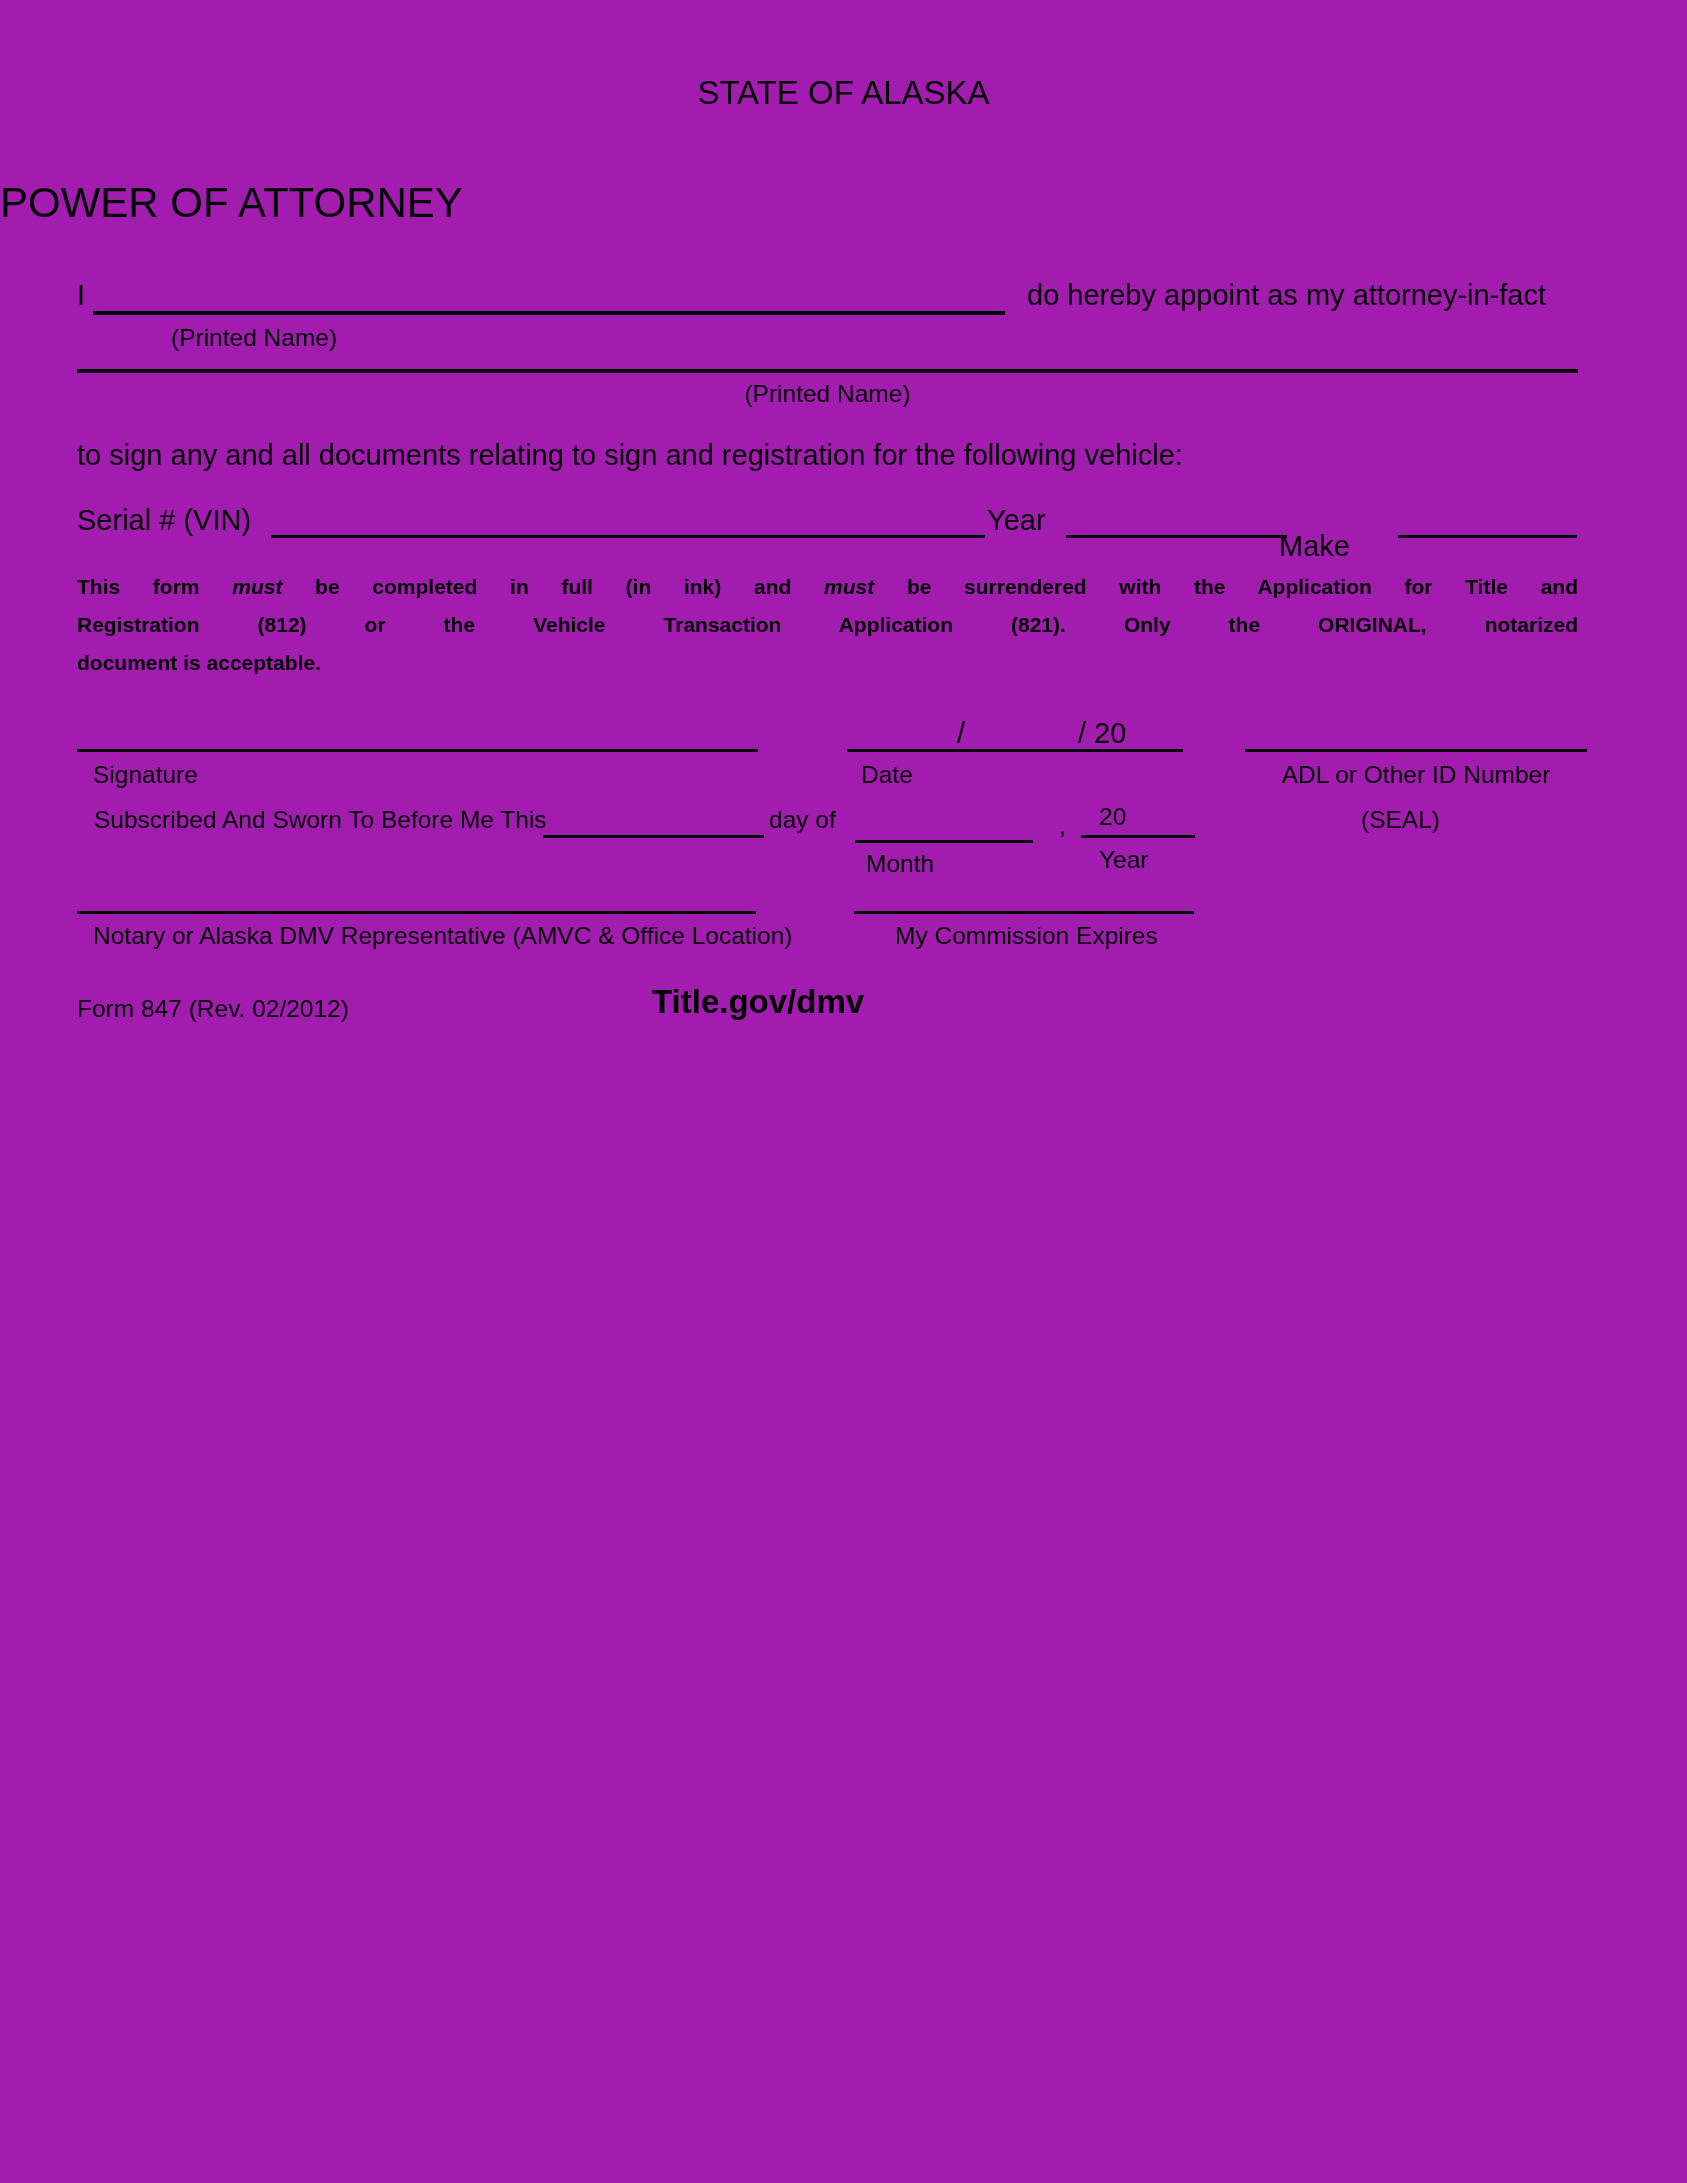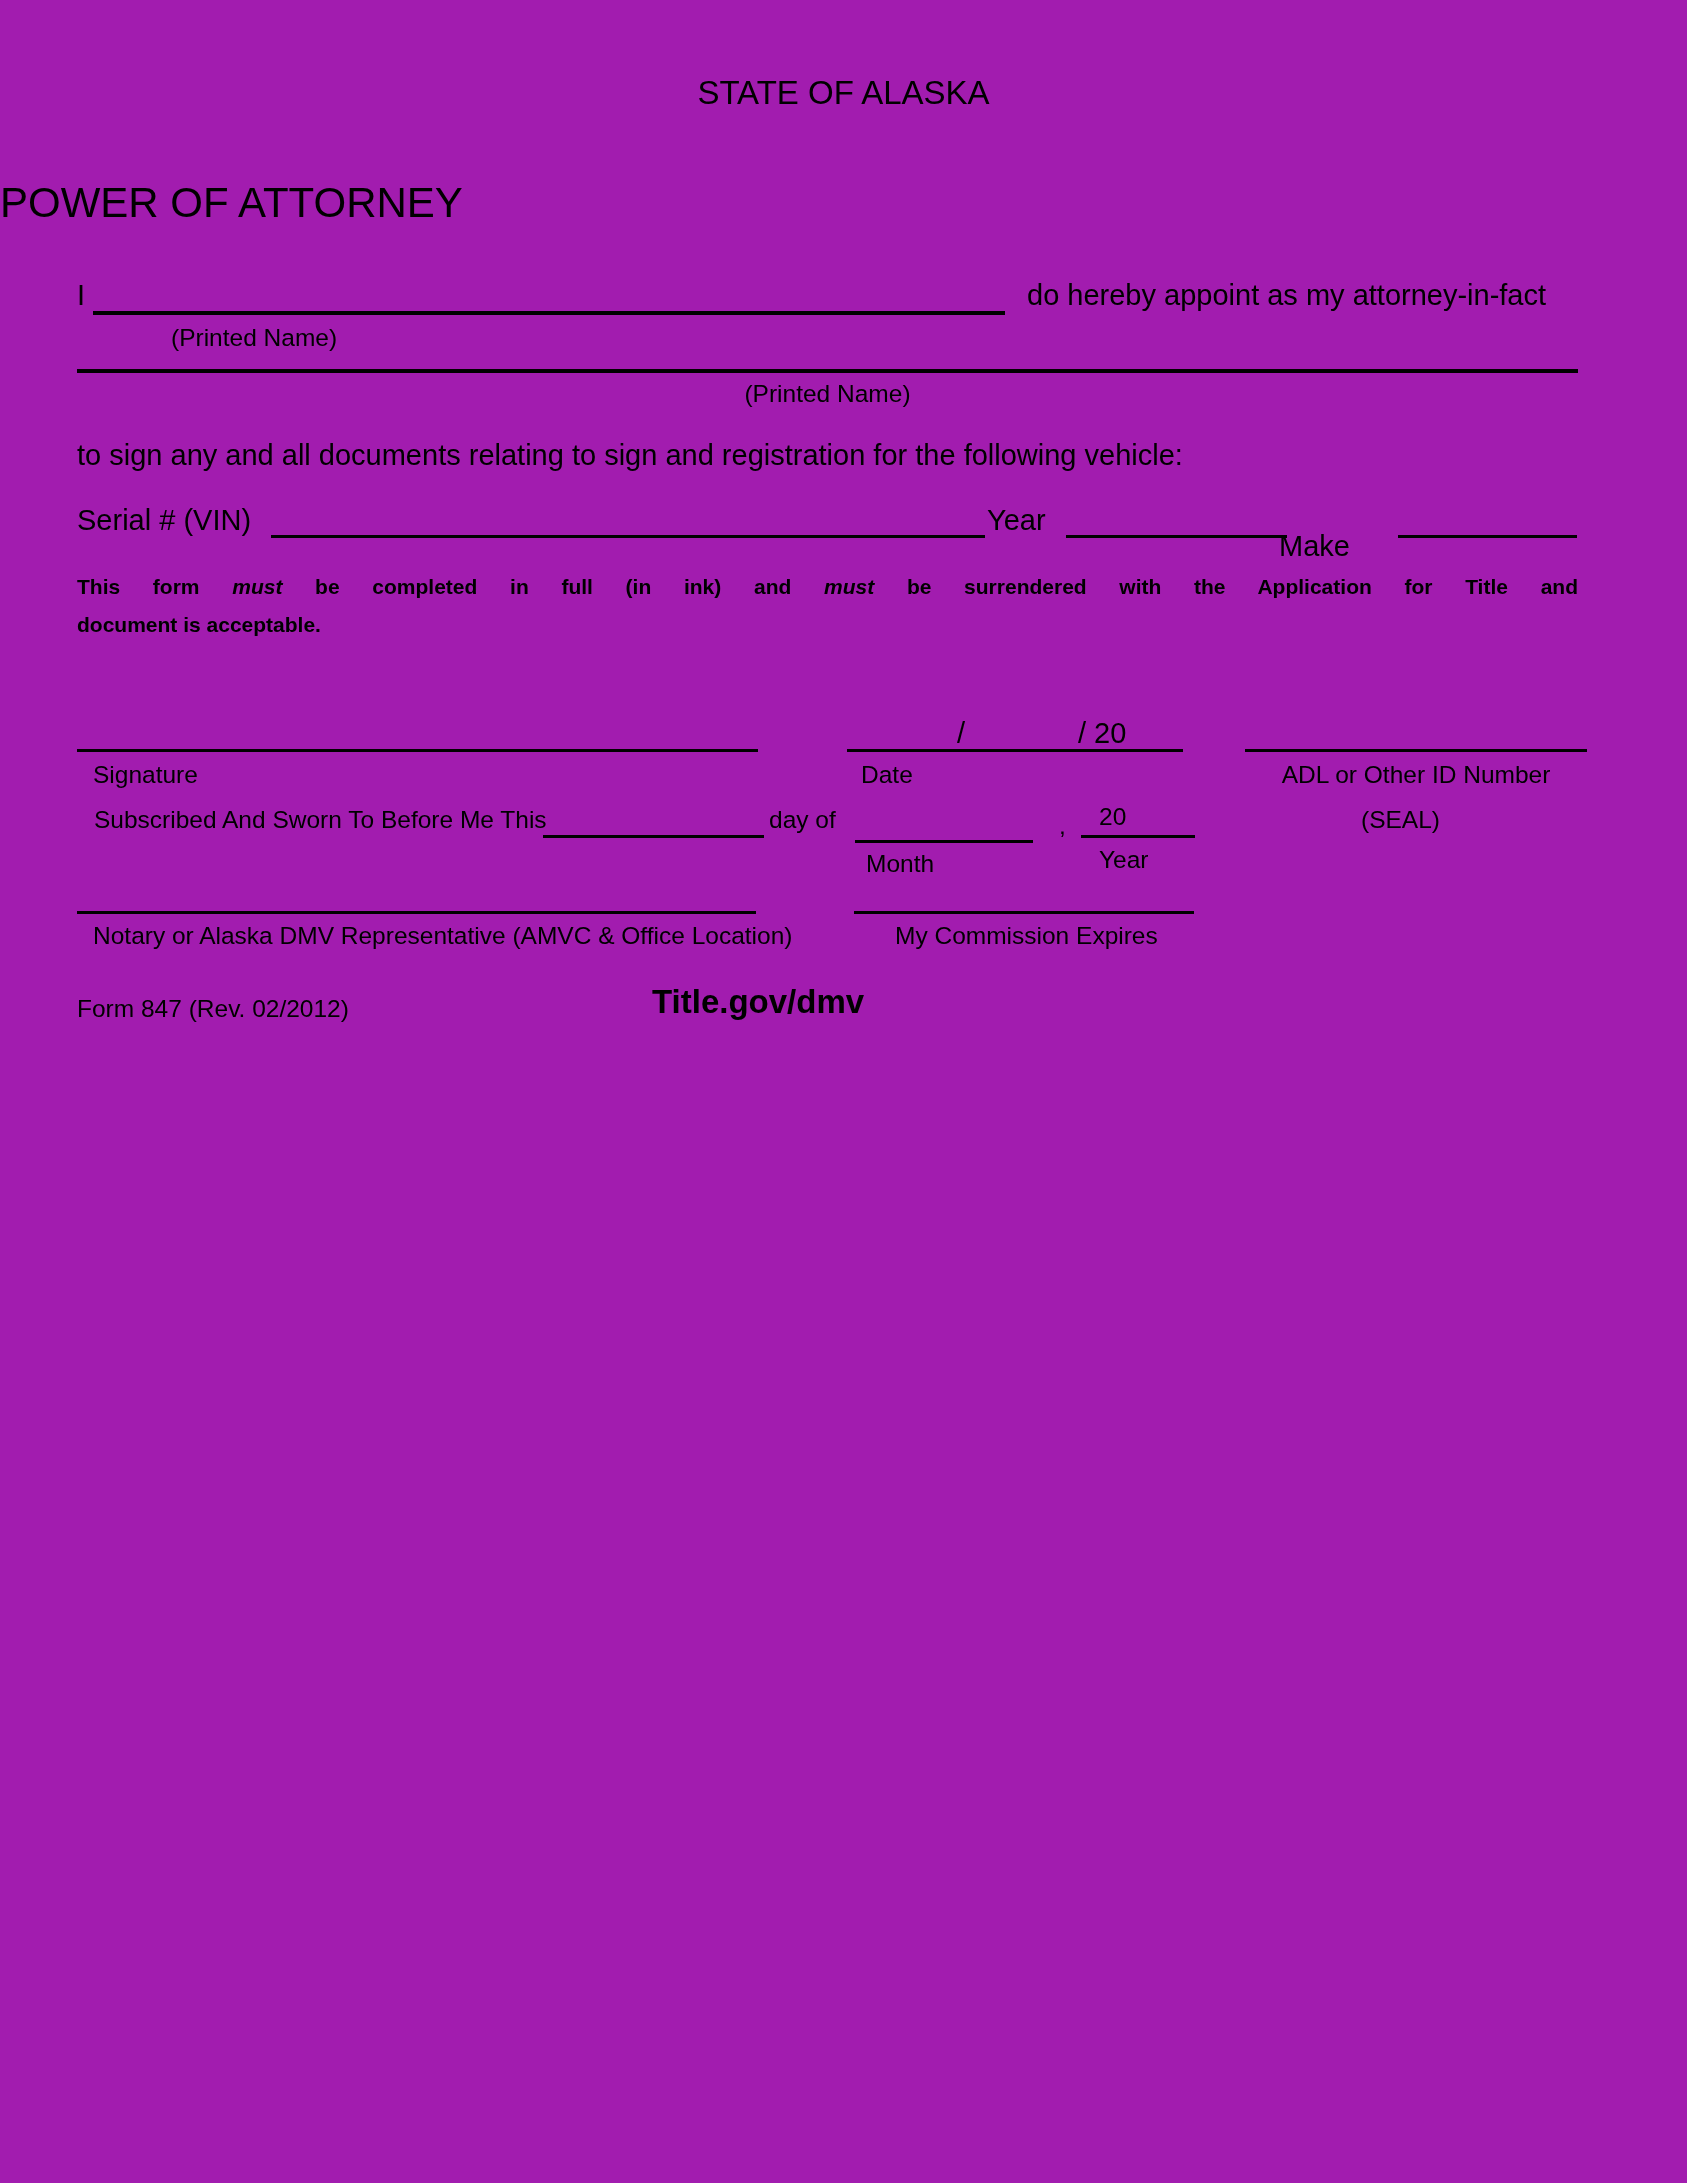--- a/index.html
+++ b/index.html
@@ -46,20 +46,21 @@
 
   <div class="abs body-text" style="top:503px; left:77px;">Serial # (VIN)</div>
   <div class="abs hline" style="top:535px; left:271px; width:714px;"></div>
   <div class="abs body-text" style="top:503px; left:987px;">Year</div>
   <div class="abs hline" style="top:535px; left:1066px; width:221px;"></div>
   <div class="abs body-text" style="top:503px; left:1279px;margin-top:26px;">Make</div>
   <div class="abs hline" style="top:535px; left:1398px; width:179px;"></div>
 
   <div class="abs notice" style="top:568px; left:77px; width:1501px;">
     <div class="jline"><span>This form </span><span class="it">must</span><span> be completed in full (in ink) and </span><span class="it">must</span><span> be surrendered with the Application for Title and</span></div>
+    <div class="jline">Registration (812) or the Vehicle Transaction Application (821).  Only the ORIGINAL, notarized</div>
     <div>document is acceptable.</div>
   </div>
 
   <div class="abs hline" style="top:749px; left:77px; width:681px;"></div>
   <div class="abs small" style="top:760px; left:93px;">Signature</div>
 
   <div class="abs body-text" style="top:716px; left:957px;">/</div>
   <div class="abs body-text" style="top:716px; left:1078px;">/ 20</div>
   <div class="abs hline" style="top:749px; left:847px; width:336px;"></div>
   <div class="abs small" style="top:760px; left:861px;">Date</div>

